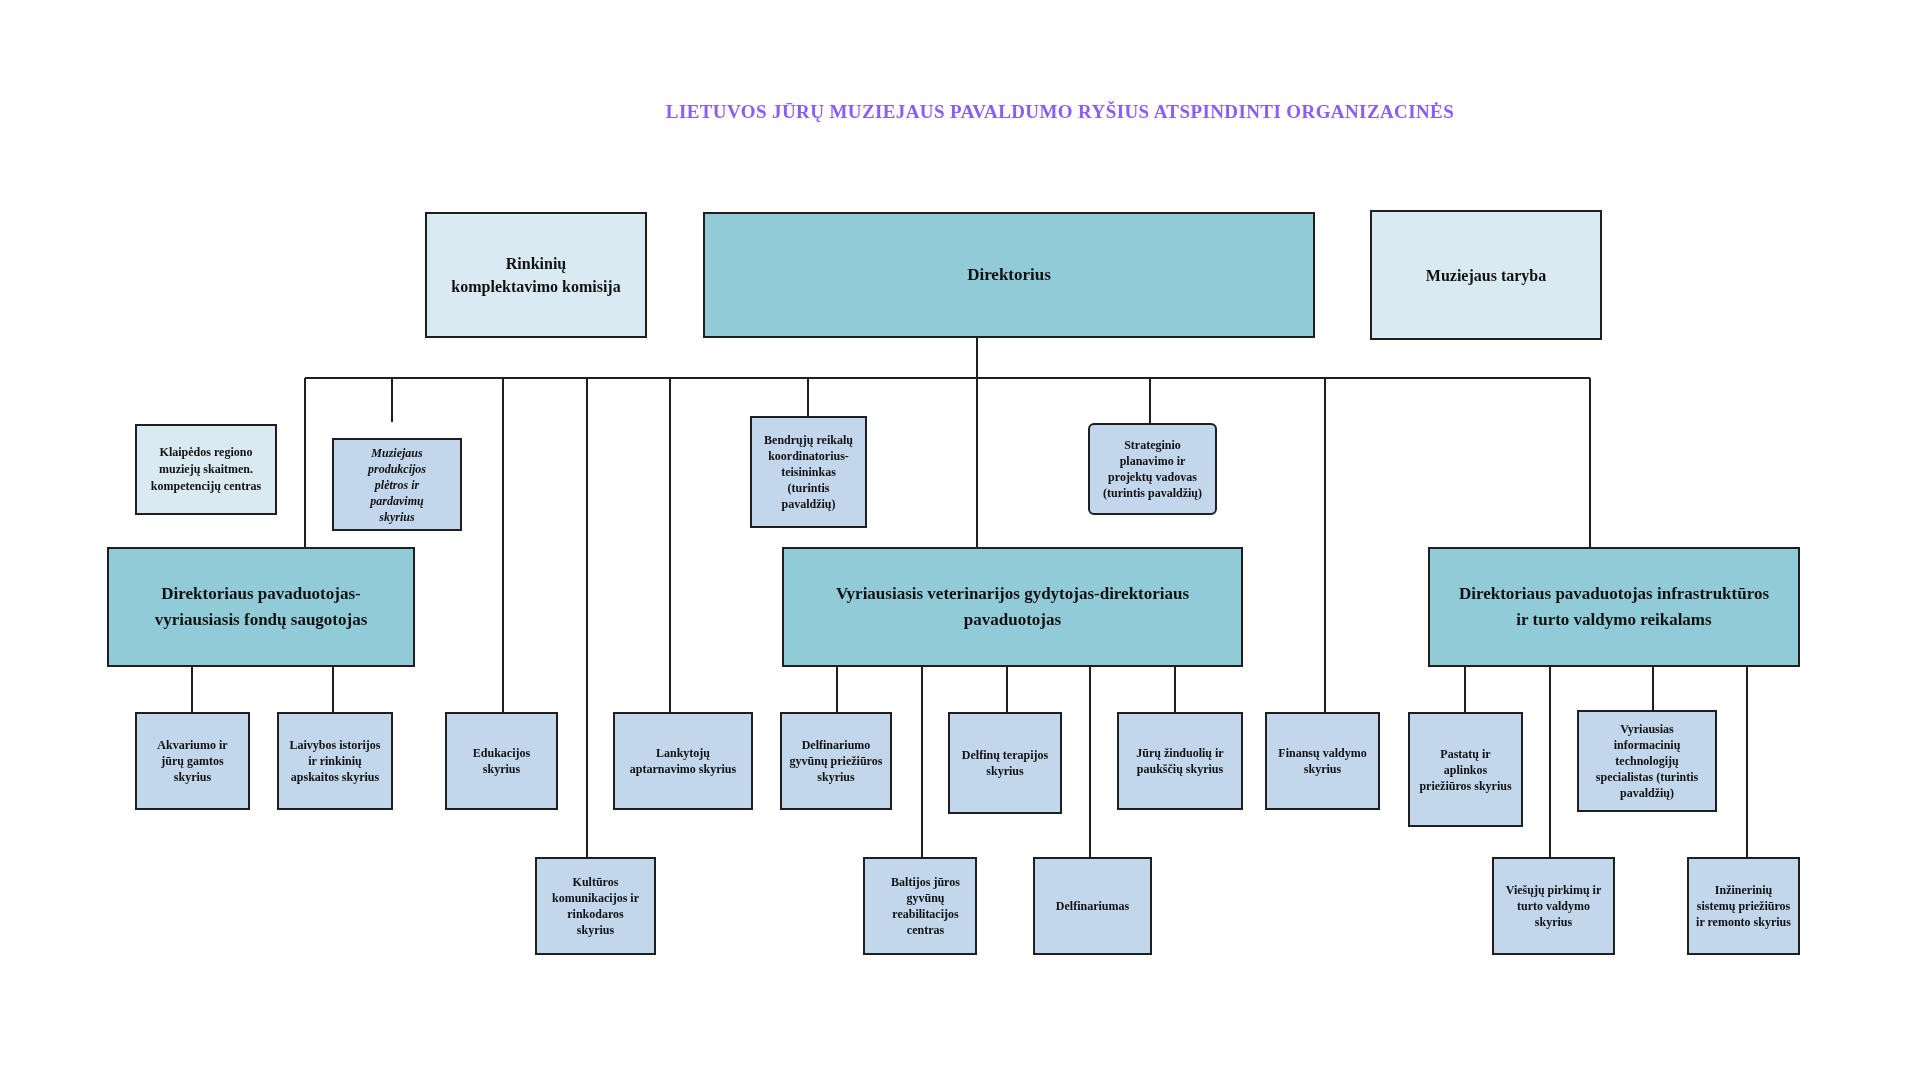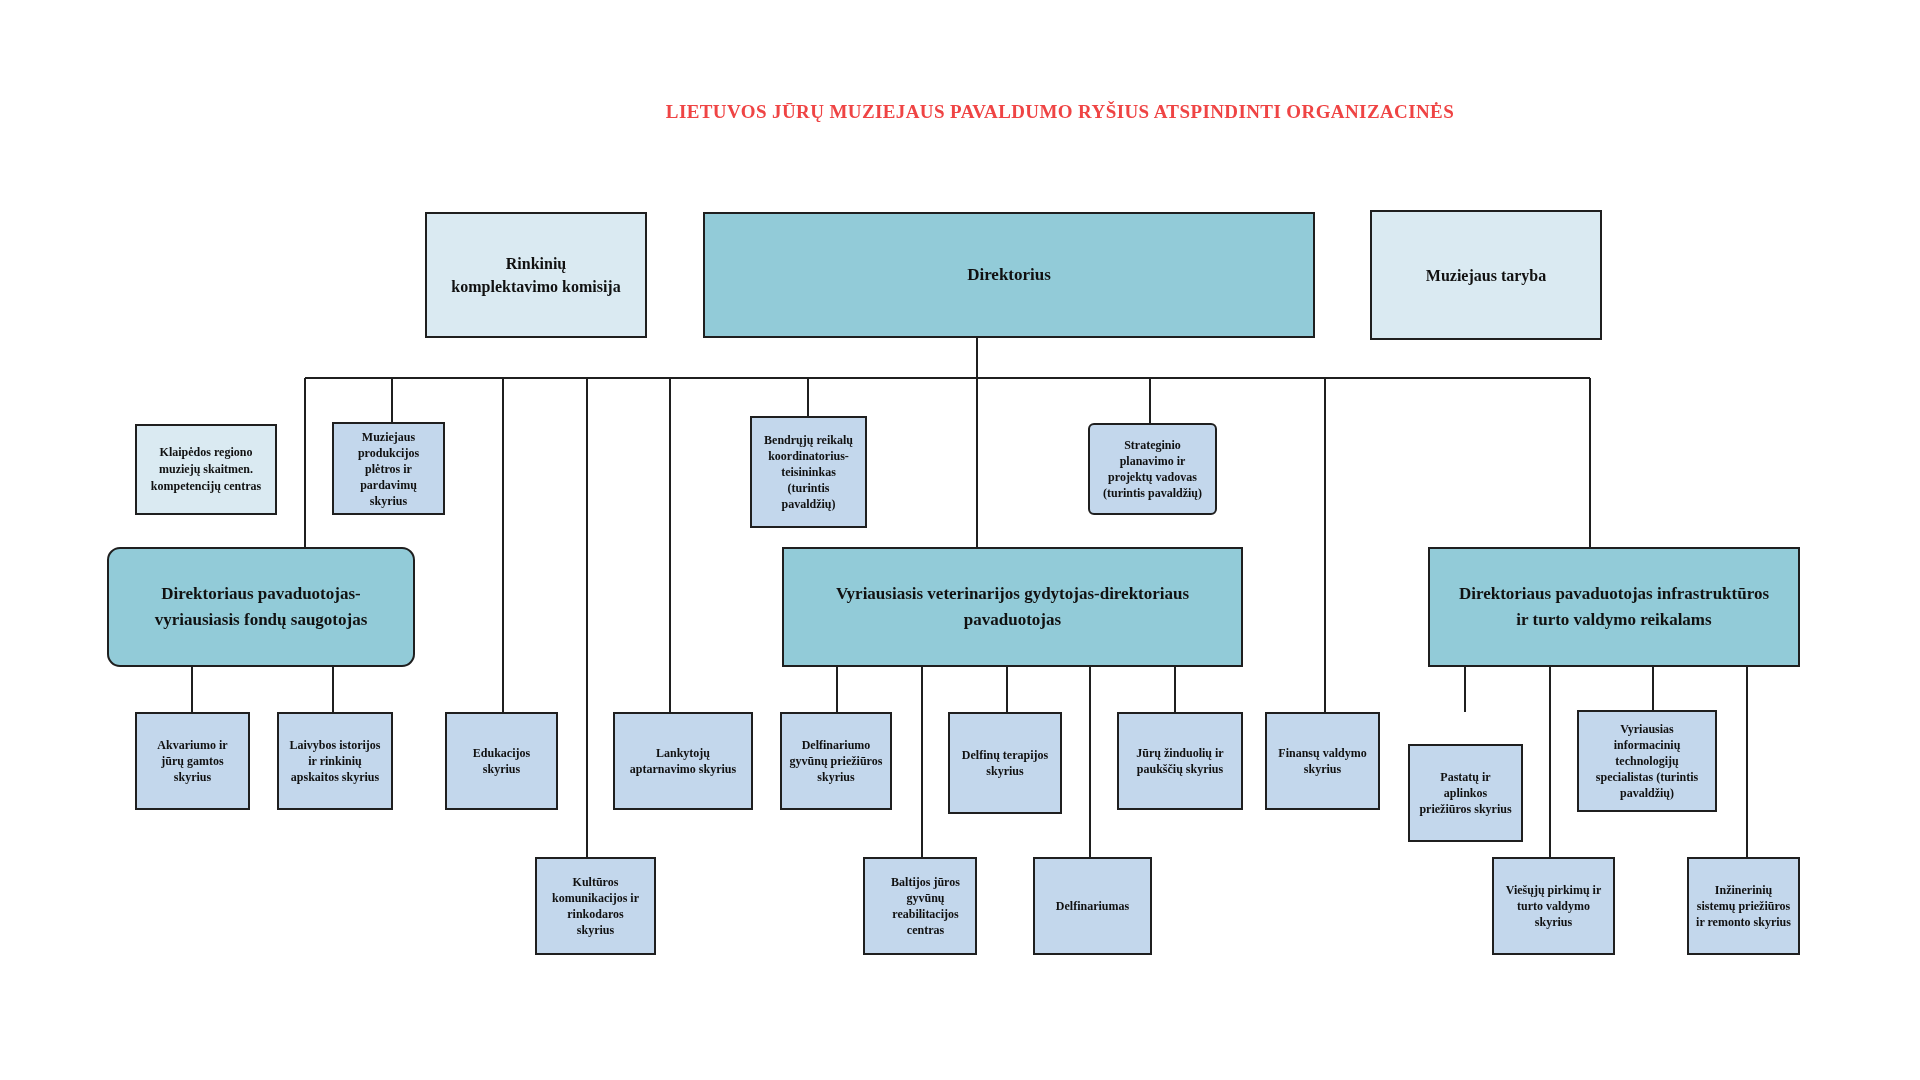--- a/index.html
+++ b/index.html
@@ -6,21 +6,21 @@
   body{
     width:1920px;height:1080px;overflow:hidden;
     background:var(--bg,#ffffff);
     font-family:"Liberation Serif","DejaVu Serif",serif;
   }
   #org-chart{position:relative;width:1920px;height:1080px;}
   #connector-svg{position:absolute;left:0;top:0;width:1920px;height:1080px;}
   .title{
     position:absolute;left:580px;top:98px;width:960px;
     text-align:center;font-weight:bold;font-size:19px;line-height:27px;
-    letter-spacing:.4px;color:#ef4444;
+    letter-spacing:.4px;color:#8b5cf6;
   }
   .box{
     position:absolute;box-sizing:border-box;
     border:2px solid var(--line,#1f1f1f);
     display:flex;align-items:center;justify-content:center;
     text-align:center;font-weight:bold;color:#111;
     white-space:pre-line;
   }
   .box.governance{background:var(--governance,#daeaf2);font-size:16px;line-height:23px;}
   .box.executive{background:var(--executive,#92cbd8);font-size:17px;line-height:26px;}
@@ -60,35 +60,35 @@
     <div>LIETUVOS JŪRŲ MUZIEJAUS PAVALDUMO RYŠIUS ATSPINDINTI ORGANIZACINĖS</div>
   </div>
   <div id="boxes">
       <div class="box governance" style="left: 425px; top: 212px; width: 222px; height: 126px;">Rinkinių
 komplektavimo komisija</div>
       <div class="box executive" style="left: 703px; top: 212px; width: 612px; height: 126px;">Direktorius</div>
       <div class="box governance" style="left: 1370px; top: 210px; width: 232px; height: 130px;">Muziejaus taryba</div>
       <div class="box regional" style="left: 135px; top: 424px; width: 142px; height: 91px;">Klaipėdos regiono
 muziejų skaitmen.
 kompetencijų centras</div>
-      <div class="box unit" style="left: 332px; top: 422px; width: 113px; height: 93px;">Muziejaus
+      <div class="box unit" style="left: 332px; top: 438px; width: 130px; height: 93px; font-style: italic;">Muziejaus
 produkcijos
 plėtros ir
 pardavimų
 skyrius</div>
       <div class="box unit" style="left: 750px; top: 416px; width: 117px; height: 112px;">Bendrųjų reikalų
 koordinatorius-
 teisininkas
 (turintis
 pavaldžių)</div>
       <div class="box unit" style="left: 1088px; top: 423px; width: 129px; height: 92px; border-radius: 6px;">Strateginio
 planavimo ir
 projektų vadovas
 (turintis pavaldžių)</div>
-      <div class="box executive" style="left: 107px; top: 547px; width: 308px; height: 120px; border-radius: 13px;">Direktoriaus pavaduotojas-
+      <div class="box executive" style="left: 107px; top: 547px; width: 308px; height: 120px;">Direktoriaus pavaduotojas-
 vyriausiasis fondų saugotojas</div>
       <div class="box executive" style="left: 782px; top: 547px; width: 461px; height: 120px;">Vyriausiasis veterinarijos gydytojas-direktoriaus
 pavaduotojas</div>
       <div class="box executive" style="left: 1428px; top: 547px; width: 372px; height: 120px;">Direktoriaus pavaduotojas infrastruktūros
 ir  turto valdymo  reikalams</div>
       <div class="box unit" style="left: 135px; top: 712px; width: 115px; height: 98px;">Akvariumo ir
 jūrų gamtos
 skyrius</div>
       <div class="box unit" style="left: 277px; top: 712px; width: 116px; height: 98px;">Laivybos istorijos
 ir rinkinių
@@ -99,21 +99,21 @@
 aptarnavimo skyrius</div>
       <div class="box unit" style="left: 780px; top: 712px; width: 112px; height: 98px;">Delfinariumo
 gyvūnų priežiūros
 skyrius</div>
       <div class="box unit" style="left: 948px; top: 712px; width: 114px; height: 102px;">Delfinų terapijos
 skyrius</div>
       <div class="box unit" style="left: 1117px; top: 712px; width: 126px; height: 98px;">Jūrų žinduolių ir
 paukščių skyrius</div>
       <div class="box unit" style="left: 1265px; top: 712px; width: 115px; height: 98px;">Finansų valdymo
 skyrius</div>
-      <div class="box unit" style="left: 1408px; top: 712px; width: 115px; height: 98px; margin-top: 32px;">Pastatų ir
+      <div class="box unit" style="left: 1408px; top: 712px; width: 115px; height: 115px;">Pastatų ir
 aplinkos
 priežiūros skyrius</div>
       <div class="box unit" style="left: 1577px; top: 710px; width: 140px; height: 102px;">Vyriausias
 informacinių
 technologijų
 specialistas (turintis
 pavaldžių)</div>
       <div class="box unit" style="left: 527px; top: 857px; width: 121px; height: 98px; margin-left: 8px;">Kultūros
 komunikacijos ir
 rinkodaros

